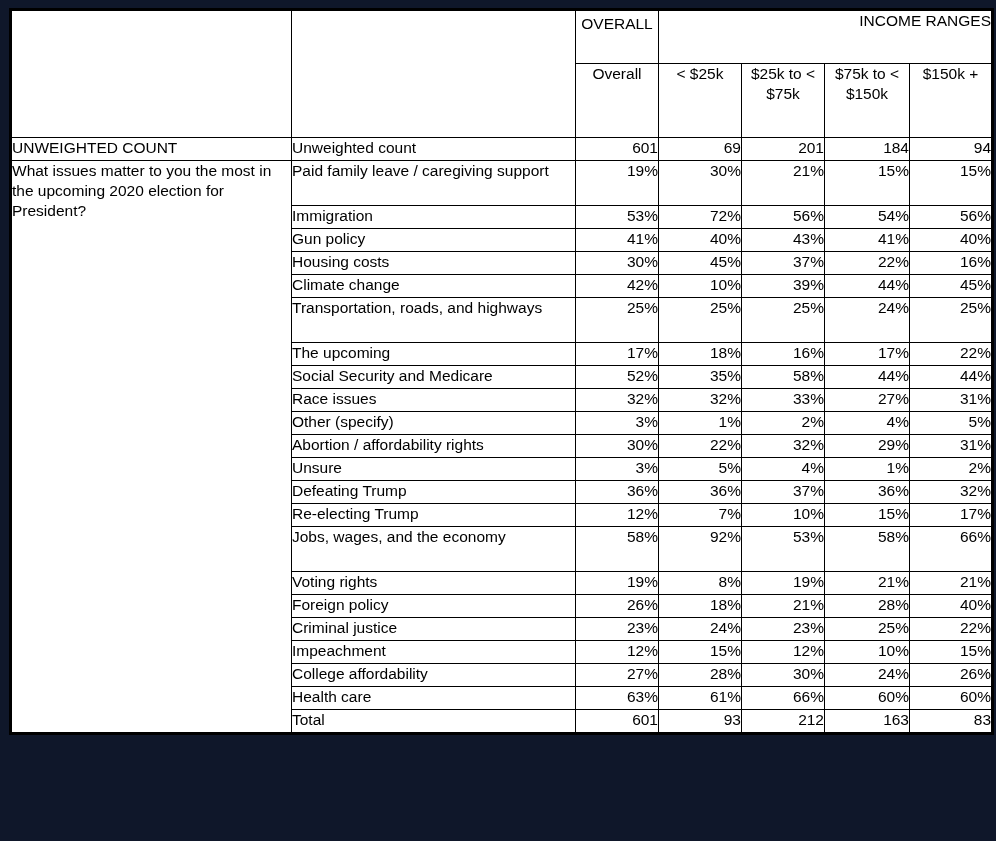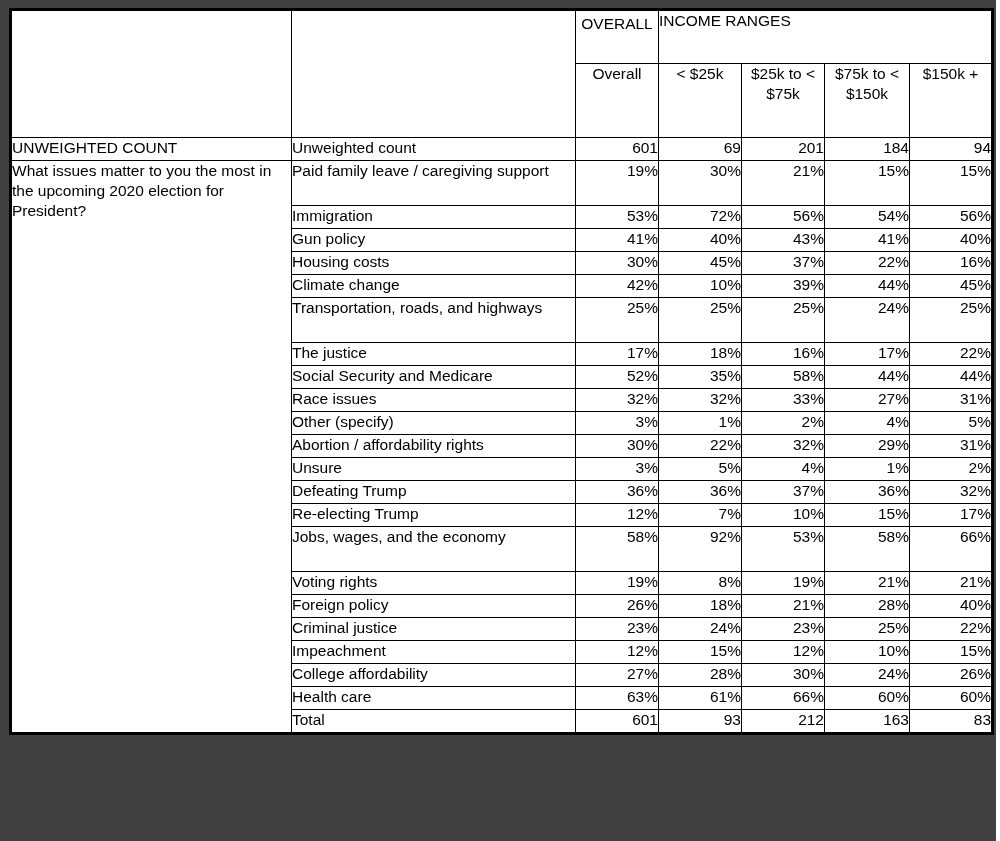--- a/index.html
+++ b/index.html
@@ -11,21 +11,21 @@
     width: 1000px;
     height: 841px;
     font-family: "Liberation Sans", sans-serif;
     color: #000000;
     overflow: hidden;
   }
   .sheet {
     position: relative;
     width: 996px;
     height: 841px;
-    background: #404040;
+    background: #0f172a;
   }
   table.crosstab {
     border-collapse: collapse;
     table-layout: fixed;
     position: absolute;
     left: 9px;
     top: 8px;
     width: 982px;
     border: 3px solid #000000;
     background: #ffffff;
@@ -46,21 +46,21 @@
   .col-ov     { width: 83px; }
   .col-n1     { width: 83px; }
   .col-n2     { width: 83px; }
   .col-n3     { width: 85px; }
   .col-n4     { width: 83px; }
 
   .hdr-blank {
     height: 122px;
   }
   .hdr-group {
-    text-align: left;
+    text-align: right;
     vertical-align: bottom;
     height: 49px;
     padding-bottom: 3px;
   }
   .hdr-group.overall-cell {
     text-align: center;
     vertical-align: top;
     padding-top: 3px;
     line-height: 1.25;
   }
@@ -175,21 +175,21 @@
         </tr>
         <tr class="r-tall">
           <td class="cell-label">Transportation, roads, and highways</td>
           <td class="cell-num">25%</td>
           <td class="cell-num">25%</td>
           <td class="cell-num">25%</td>
           <td class="cell-num">24%</td>
           <td class="cell-num">25%</td>
         </tr>
         <tr class="r-normal">
-          <td class="cell-label">The justice</td>
+          <td class="cell-label">The upcoming</td>
           <td class="cell-num">17%</td>
           <td class="cell-num">18%</td>
           <td class="cell-num">16%</td>
           <td class="cell-num">17%</td>
           <td class="cell-num">22%</td>
         </tr>
         <tr class="r-normal">
           <td class="cell-label">Social Security and Medicare</td>
           <td class="cell-num">52%</td>
           <td class="cell-num">35%</td>

